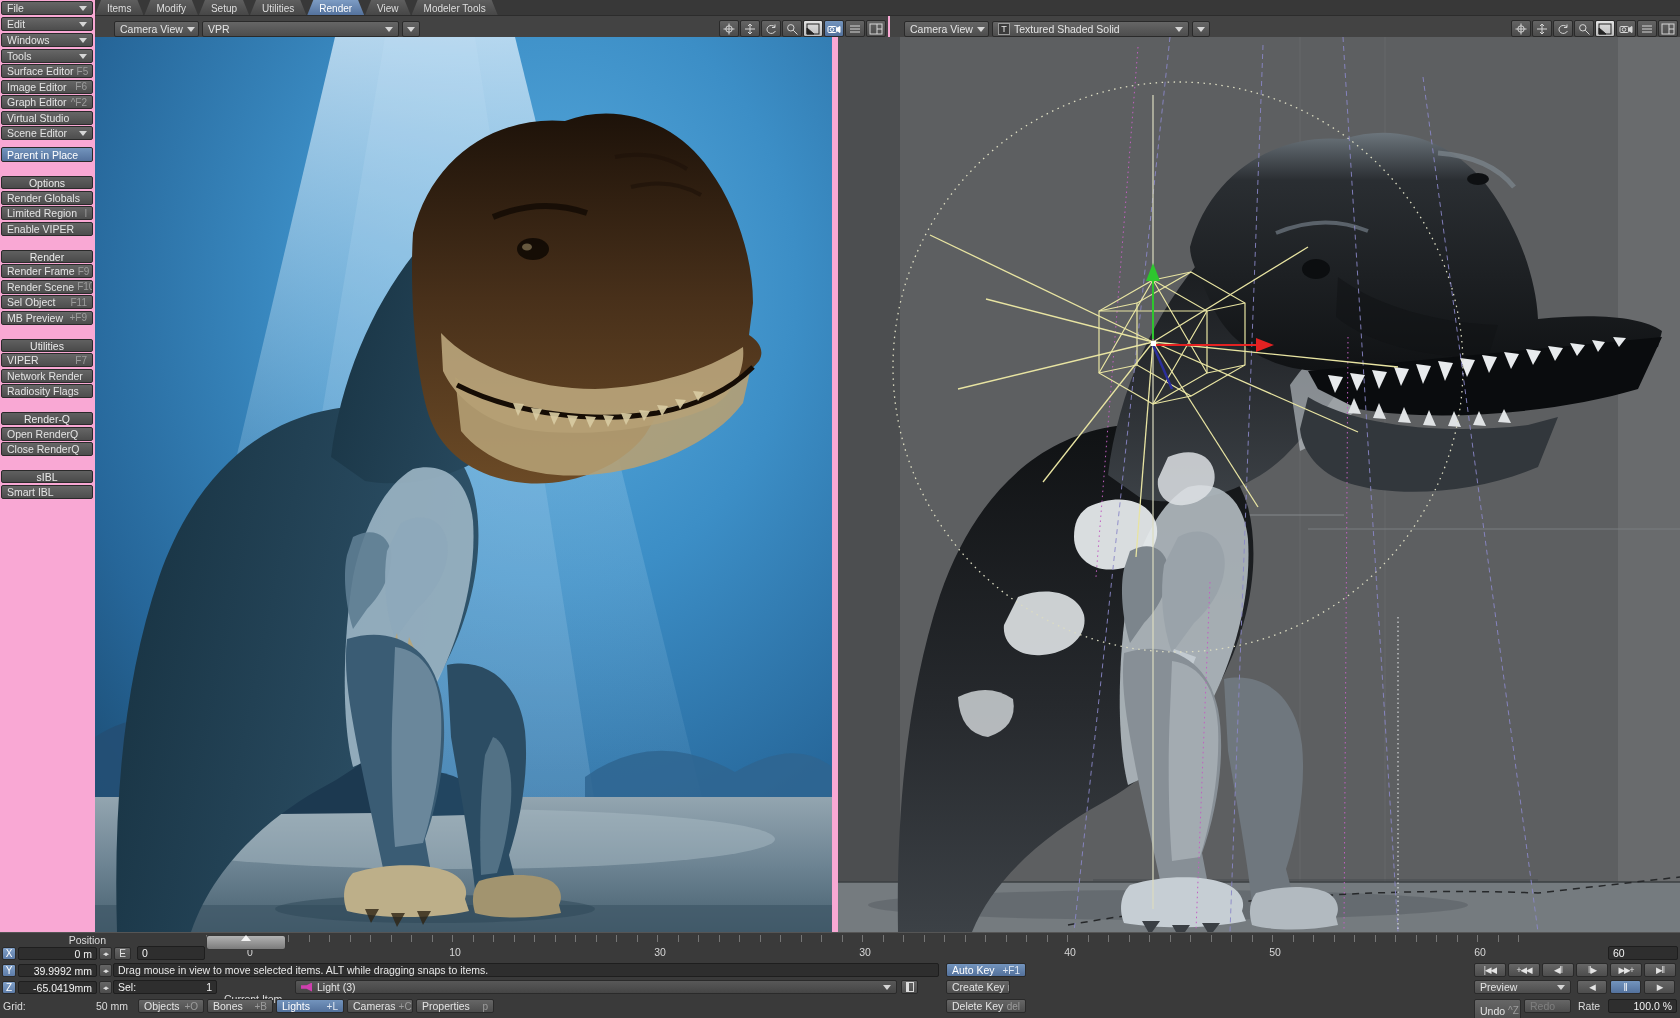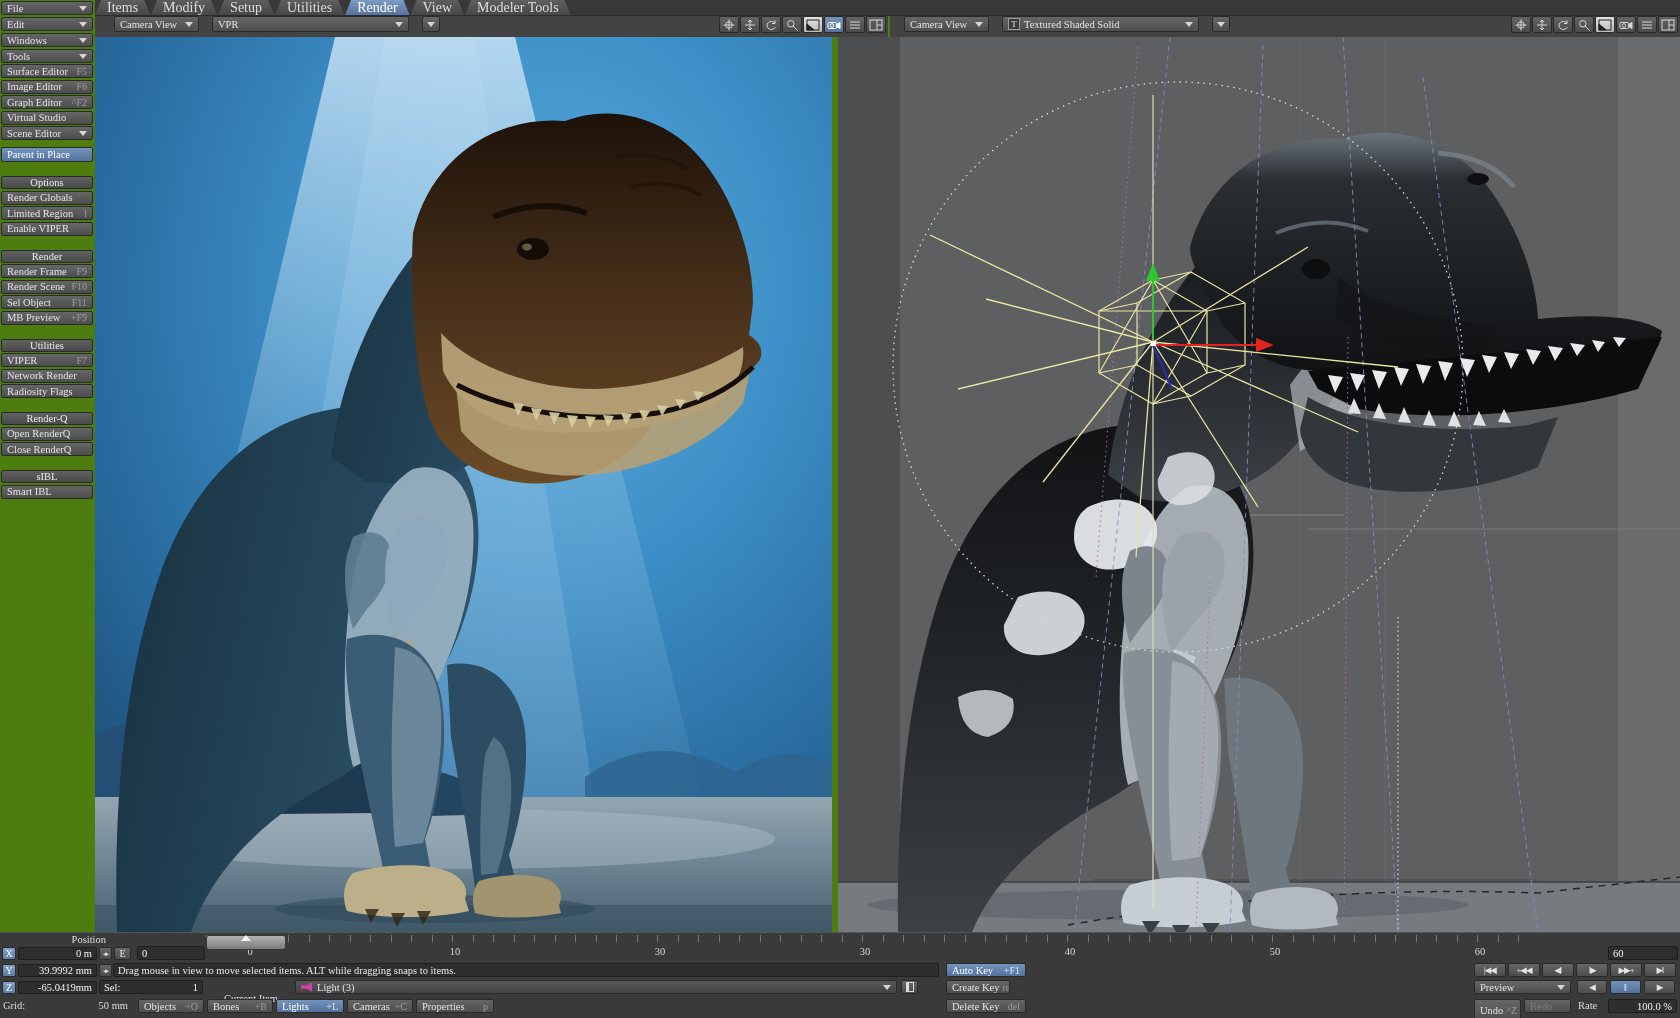--- a/index.html
+++ b/index.html
@@ -1,17 +1,17 @@
 <!DOCTYPE html>
 <html><head>
 <meta charset="utf-8">
 <style>
   html,body{margin:0;padding:0;background:#2b2b2b;}
-  .app{position:relative;width:1680px;height:1018px;background:#4d7c0f;overflow:hidden;
-       font-family:Liberation Serif, serif;font-size:11px;color:#e4e4e4;
+  .app{position:relative;width:1680px;height:1018px;background:#f9a8d4;overflow:hidden;
+       font-family:Liberation Sans, sans-serif;font-size:11px;color:#e4e4e4;
        -webkit-font-smoothing:none;}
   .btn{box-sizing:border-box;background:linear-gradient(#666,#4d4d4d);border:1px solid #2a2a2a;
        border-radius:2px;color:#e4e4e4;display:flex;align-items:center;padding:0 5px;height:14px;
        white-space:nowrap;overflow:hidden;}
   .btn .lab{flex:1;text-align:left;font-size:10.5px;}
   .btn .sc{color:#9c9c9c;font-size:10px;margin-left:3px;}
   .btn.blue{background:linear-gradient(#7394bd,#53719c);color:#fff;}
   .btn.blue .sc{color:#dfe7f2;}
   .hdrbar{box-sizing:border-box;background:linear-gradient(#606060,#4a4a4a);border:1px solid #2a2a2a;
        border-radius:2px;color:#ececec;text-align:center;height:13px;line-height:12px;font-size:10.5px;}
@@ -19,30 +19,30 @@
        color:#f2f2f2;display:flex;align-items:center;padding:0 4px;font-size:10.5px;}
   .dd-arrow{width:0;height:0;border-left:4px solid transparent;border-right:4px solid transparent;
        border-top:5px solid #d6d6d6;display:inline-block;margin-left:4px;flex:none;}
   
   .menu-col{position:absolute;left:1px;top:1px;width:92px;}
   .menu-col .btn{margin-bottom:2px;height:14px;}
   
   .tab-bar{position:absolute;left:95px;top:0;right:0;height:15px;background:#383838;
        border-bottom:1px solid #2c2c2c;display:flex;align-items:stretch;}
   .tab{box-sizing:border-box;background:linear-gradient(#5e5e5e,#474747);color:#dedede;
-       padding:1px 12px 0 12px;font-size:14px;clip-path:polygon(6px 0,calc(100% - 6px) 0,100% 100%,0 100%);
+       padding:1px 12px 0 12px;font-size:10px;clip-path:polygon(6px 0,calc(100% - 6px) 0,100% 100%,0 100%);
        margin-right:1px;display:flex;align-items:center;}
   .tab.active{background:linear-gradient(#7d9cc4,#54729d);color:#fff;}
   
   .sidebar{position:absolute;left:1px;top:64px;width:92px;}
   .sidebar .btn{margin-bottom:1.5px;}
   .sidebar .hdrbar{margin:14px 0 1.5px 0;}
   .pip{margin-top:7px;height:15px;}
   
-  .vph{position:absolute;top:16px;height:21px;background:#434343;display:flex;align-items:flex-start;gap:13px;box-sizing:border-box;}
+  .vph{position:absolute;top:16px;height:21px;background:#434343;display:flex;align-items:flex-end;gap:3px;box-sizing:border-box;}
   .vph-left{left:95px;width:793px;padding-left:19px;}
   .vph-right{left:890px;width:790px;padding-left:14px;}
   .vph .dd{height:16px;}
   .dd-view{width:85px;}
   .dd-mode{width:197px;}
   .dd-extra{width:18px;justify-content:center;padding:0;}
   .dd-extra .dd-arrow{margin:0;}
   .spacer{flex:1;}
   .ticon{box-sizing:border-box;width:12px;height:12px;border:1px solid #9a9a9a;background:#3a3a3a;
        font-size:9px;line-height:10px;text-align:center;color:#e8e8e8;margin-right:4px;flex:none;}
@@ -580,21 +580,21 @@
       </div>
     <div class="abs transport">
       <div class="btn tbtn">|◀◀</div>
       <div class="btn tbtn">+◀◀</div>
       <div class="btn tbtn">◀‖</div>
       <div class="btn tbtn">‖▶</div>
       <div class="btn tbtn">▶▶+</div>
       <div class="btn tbtn">▶‖</div>
     </div>
 
-    <div class="field abs" style="left:99px;top:47px;width:104px;height:14px">
+    <div class="field abs" style="left:113px;top:47px;width:104px;height:14px">
       <span>Sel:</span>
         <span style="flex:1"></span>
         <span>1</span>
     </div>
     <div class="abs plain" style="left:224px;top:60px">Current Item</div>
     <div class="btn abs" style="left:295px;top:47px;width:602px;height:14px;background:linear-gradient(#585858,#454545)">
       <span class="light-ico"></span>
       <span class="lab">Light (3)</span>
       <span class="dd-arrow"></span>
     </div>

